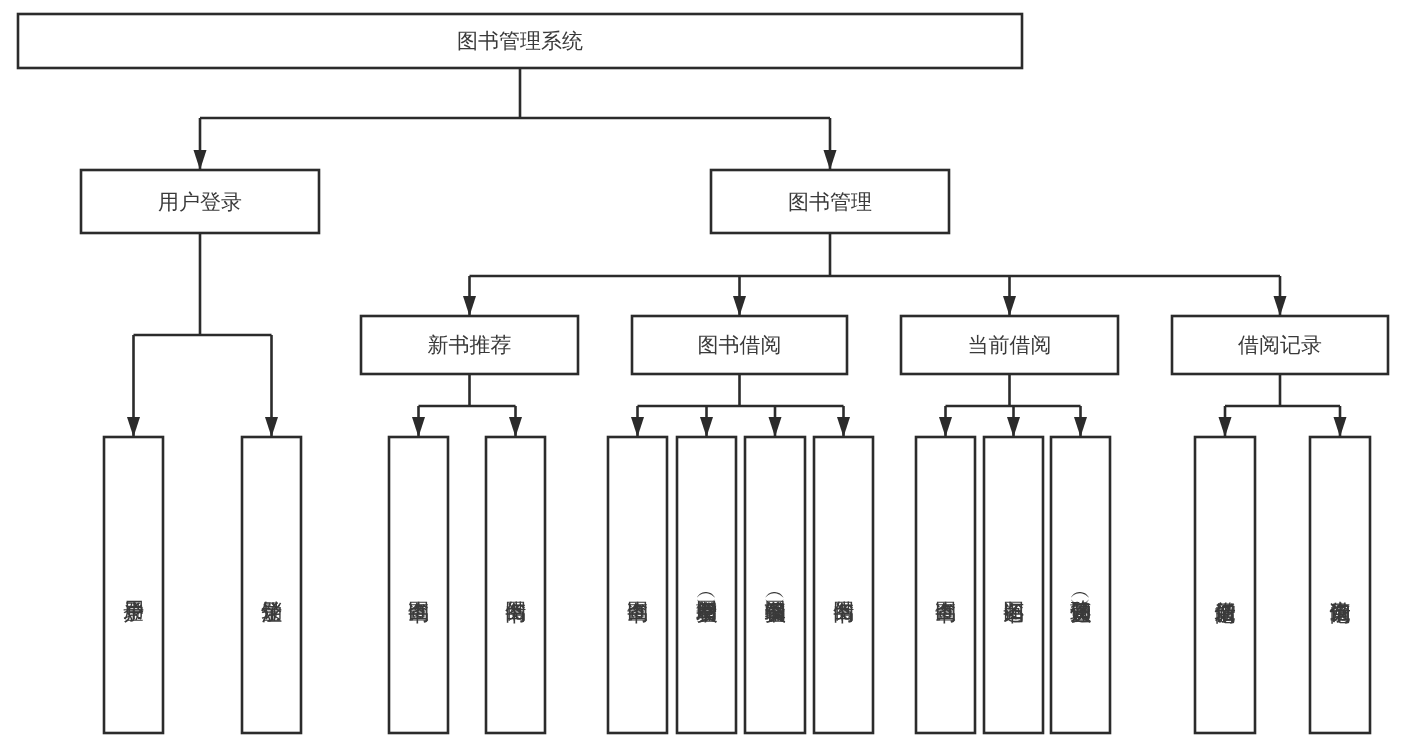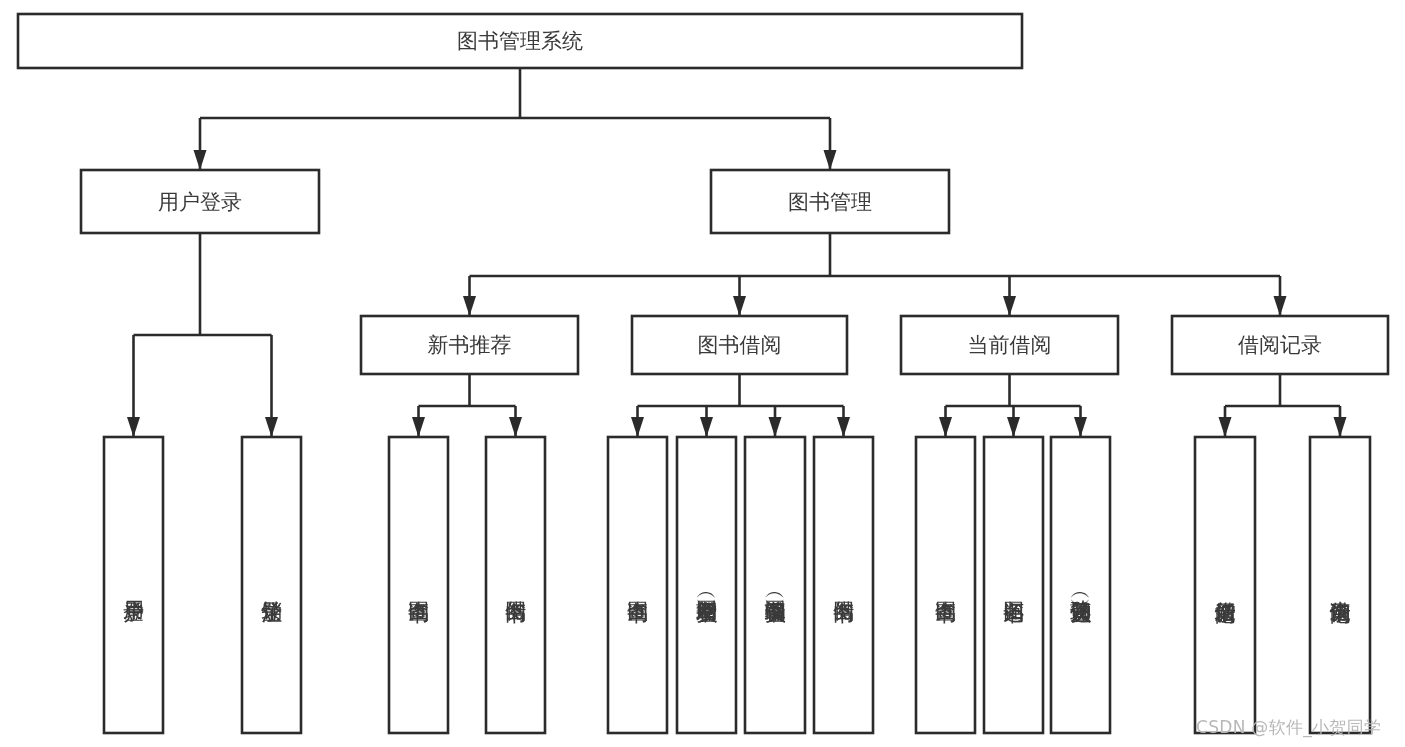--- a/index.html
+++ b/index.html
@@ -234,14 +234,13 @@
       <div class="vlabel-wrap" style="left: 1051px; top: 437px; width: 59px; height: 296px;">
         <span class="node-label-v">确认归还（管理员）</span>
       </div>
       <div class="vlabel-wrap" style="left: 1195px; top: 437px; width: 60px; height: 296px;">
         <span class="node-label-v">新增借阅记录</span>
       </div>
       <div class="vlabel-wrap" style="left: 1310px; top: 437px; width: 60px; height: 296px;">
         <span class="node-label-v">查询借阅记录</span>
       </div>
     </div>
-  <div class="watermark" style="left:1196px; top:716px;">CSDN @软件_小贺同学</div>
 </div>
 
 </body></html>

